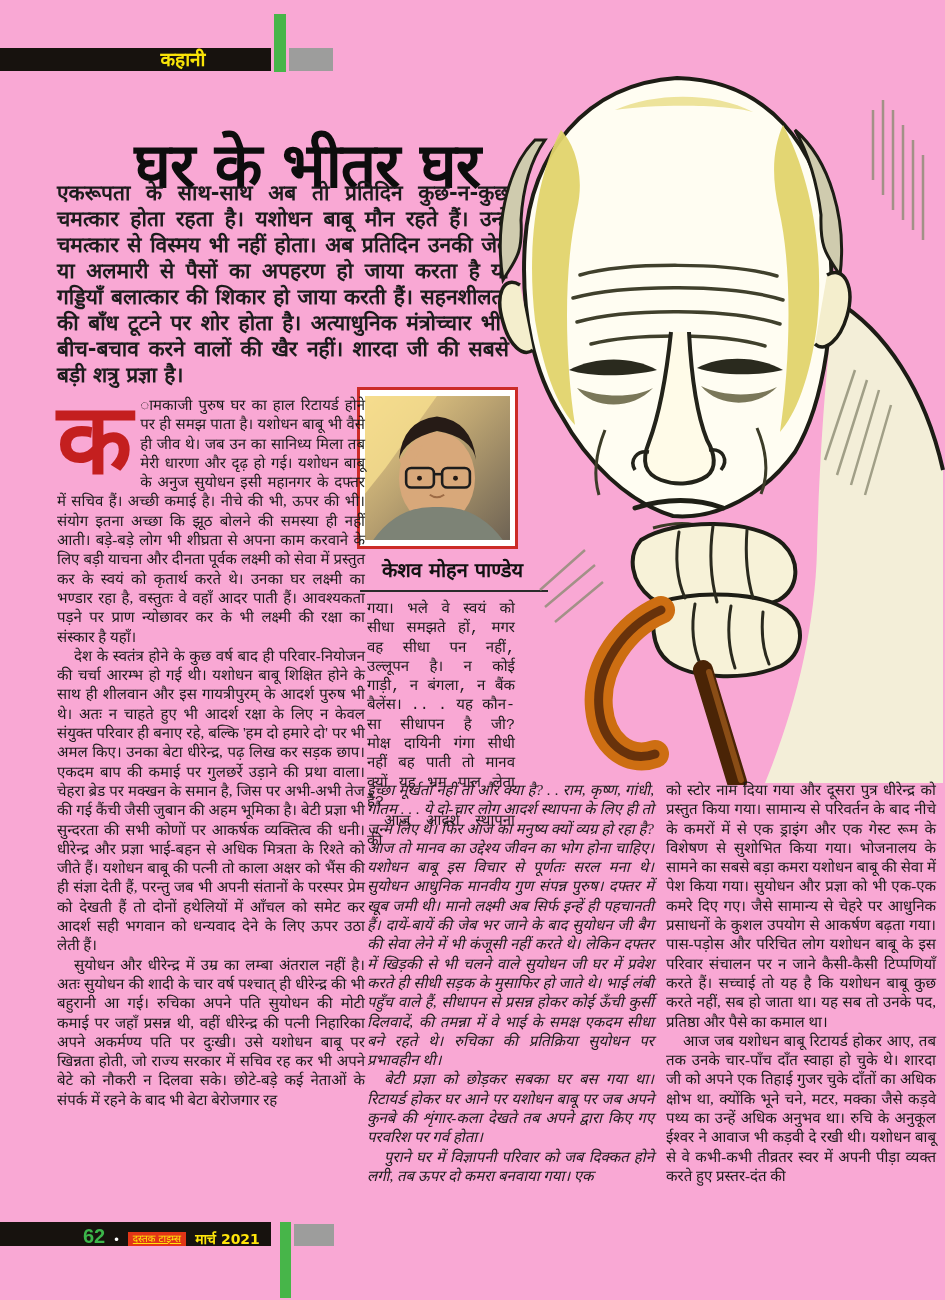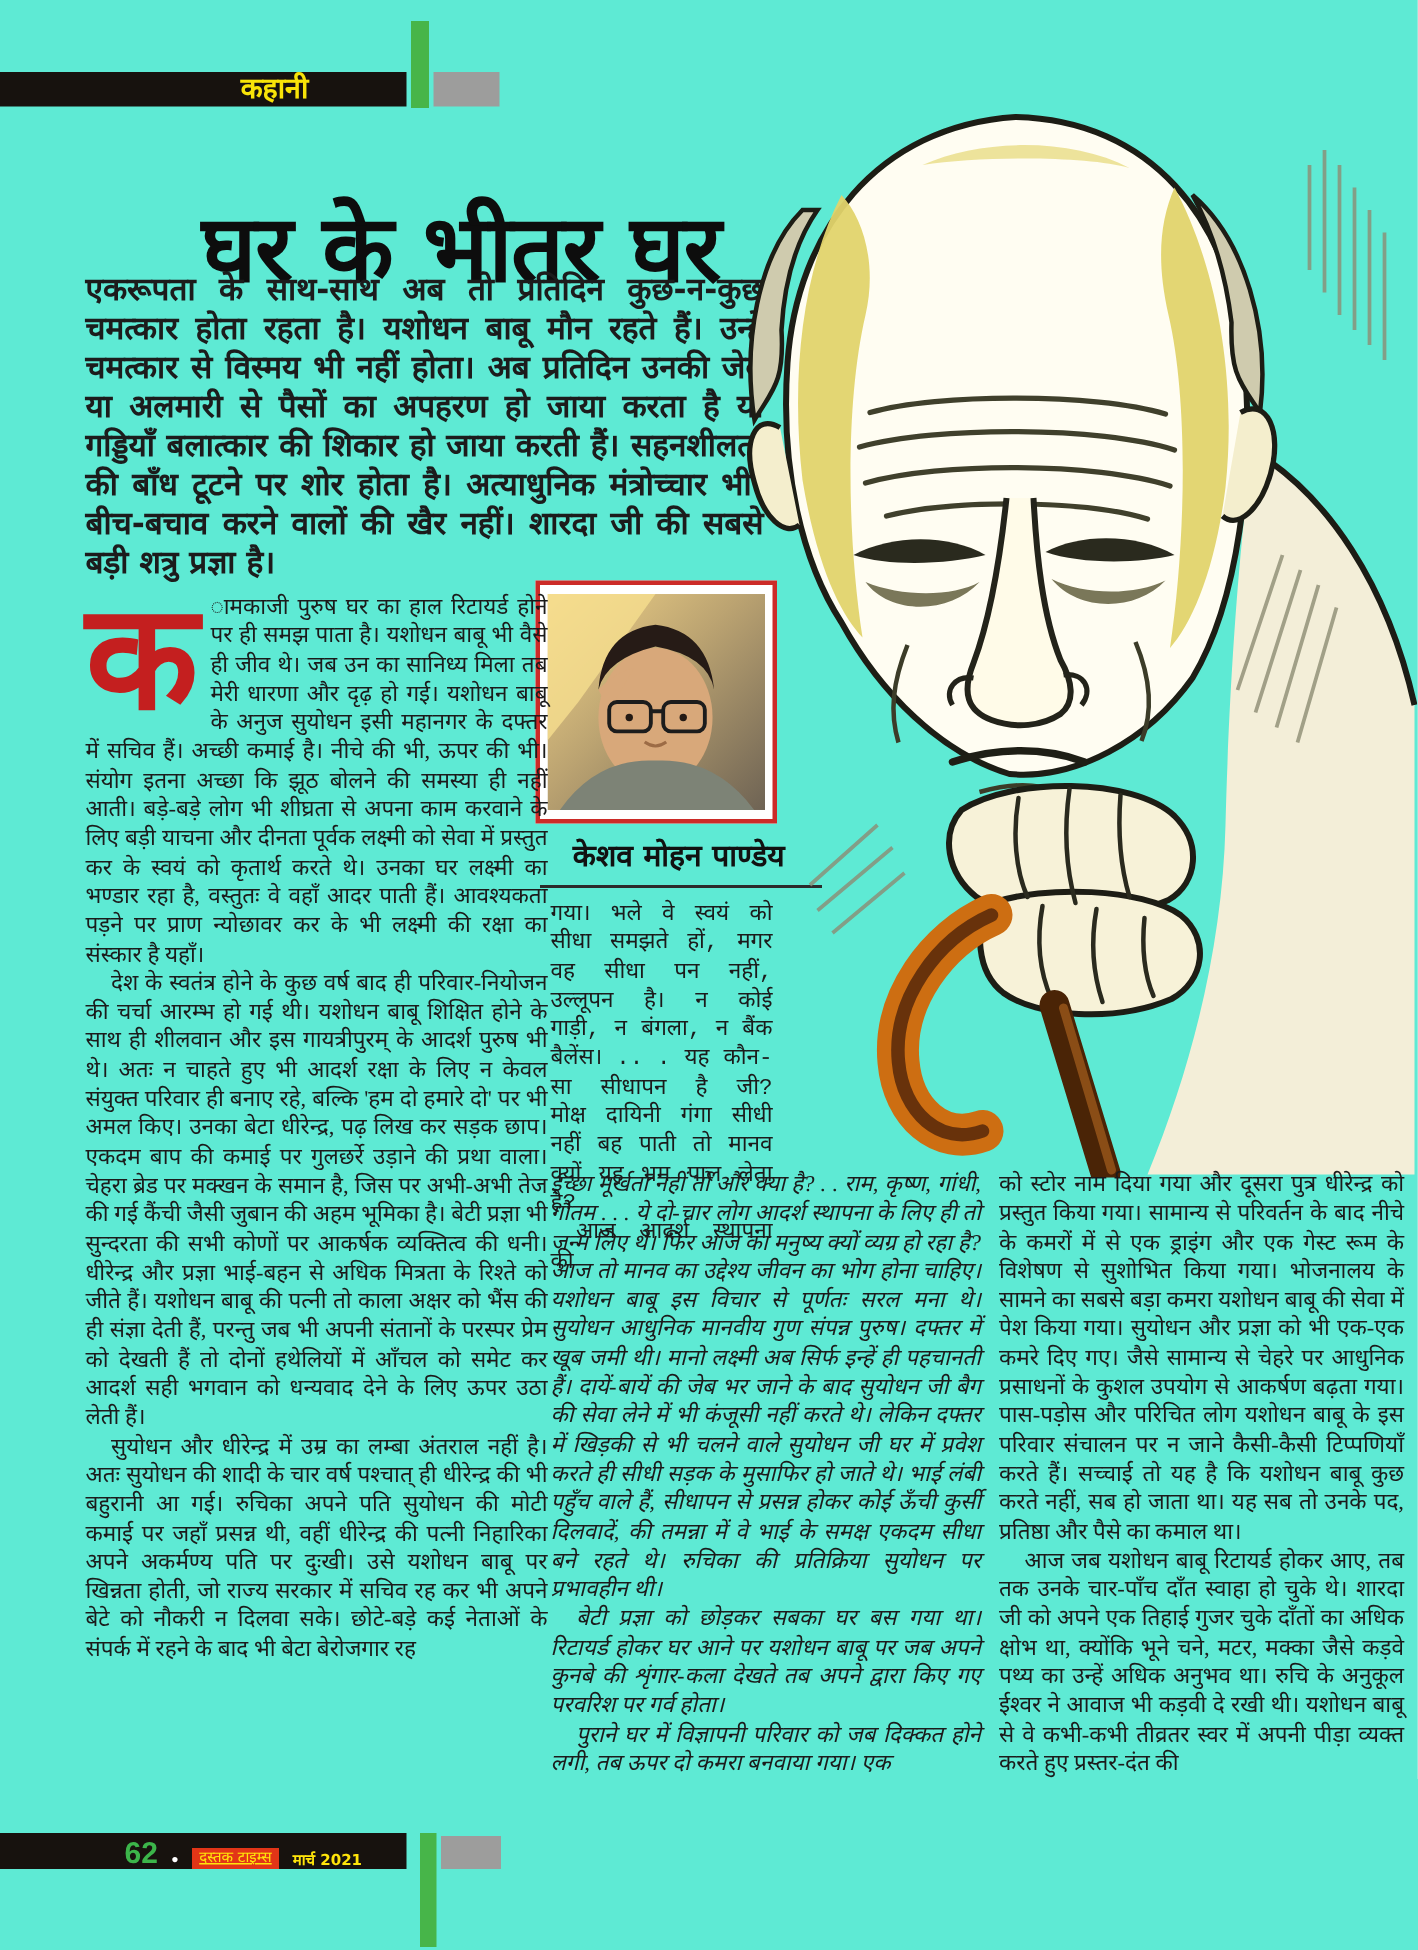--- a/index.html
+++ b/index.html
@@ -1,17 +1,17 @@
 <!DOCTYPE html>
 <html lang="hi"><head>
 <meta charset="utf-8">
 <style>
   html,body{margin:0;padding:0;}
   body{background:#e9e9e9;font-family:"Liberation Sans","DejaVu Sans",sans-serif;}
-  #page{position:relative;width:945px;height:1300px;background:#5eead4;margin:0 auto;overflow:hidden;}
+  #page{position:relative;width:945px;height:1300px;background:#f9a8d4;margin:0 auto;overflow:hidden;}
 
   
   .kicker-bar{position:absolute;left:0;top:48px;width:271px;height:23px;background:#17120e;
     display:flex;align-items:center;justify-content:center;}
   .kicker-label{color:#f8e308;font-weight:bold;font-size:19px;padding-left:95px;line-height:1;}
   .green-bar-top{position:absolute;left:274px;top:14px;width:12px;height:58px;background:#47b549;}
   .gray-box-top{position:absolute;left:289px;top:48px;width:44px;height:23px;background:#9d9d9c;}
 
   
   .story-title{position:absolute;left:50px;top:82px;width:430px;text-align:right;
@@ -46,21 +46,21 @@
   .illustration{position:absolute;left:465px;top:70px;width:480px;height:715px;}
 
   
   .footer-bar{position:absolute;left:0;top:1222px;width:271px;height:24px;background:#17120e;
     display:flex;align-items:flex-end;gap:9px;padding:0;box-sizing:border-box;}
   .page-num{color:#3cb54a;font-weight:bold;font-size:20px;margin-left:83px;line-height:1;}
   .footer-sep{color:#ffffff;font-size:13px;line-height:1;}
   .mag-box{background:#e23517;color:#ffe50a;font-weight:normal;font-size:10px;line-height:1;
     padding:2px 5px;text-decoration:underline;
     font-family:"DejaVu Sans","Liberation Sans",sans-serif;}
-  .footer-issue{color:#ffe50a;font-weight:bold;font-size:10px;line-height:1;
+  .footer-issue{color:#ffe50a;font-weight:bold;font-size:14px;line-height:1;
     font-family:"DejaVu Sans","Liberation Sans",sans-serif;}
   .green-bar-bottom{position:absolute;left:280px;top:1222px;width:11px;height:76px;background:#47b549;}
   .gray-box-bottom{position:absolute;left:294px;top:1224px;width:40px;height:22px;background:#9d9d9c;}
 </style>
 </head>
 <body>
 
 <div id="page">
 
   <div class="kicker-bar">

